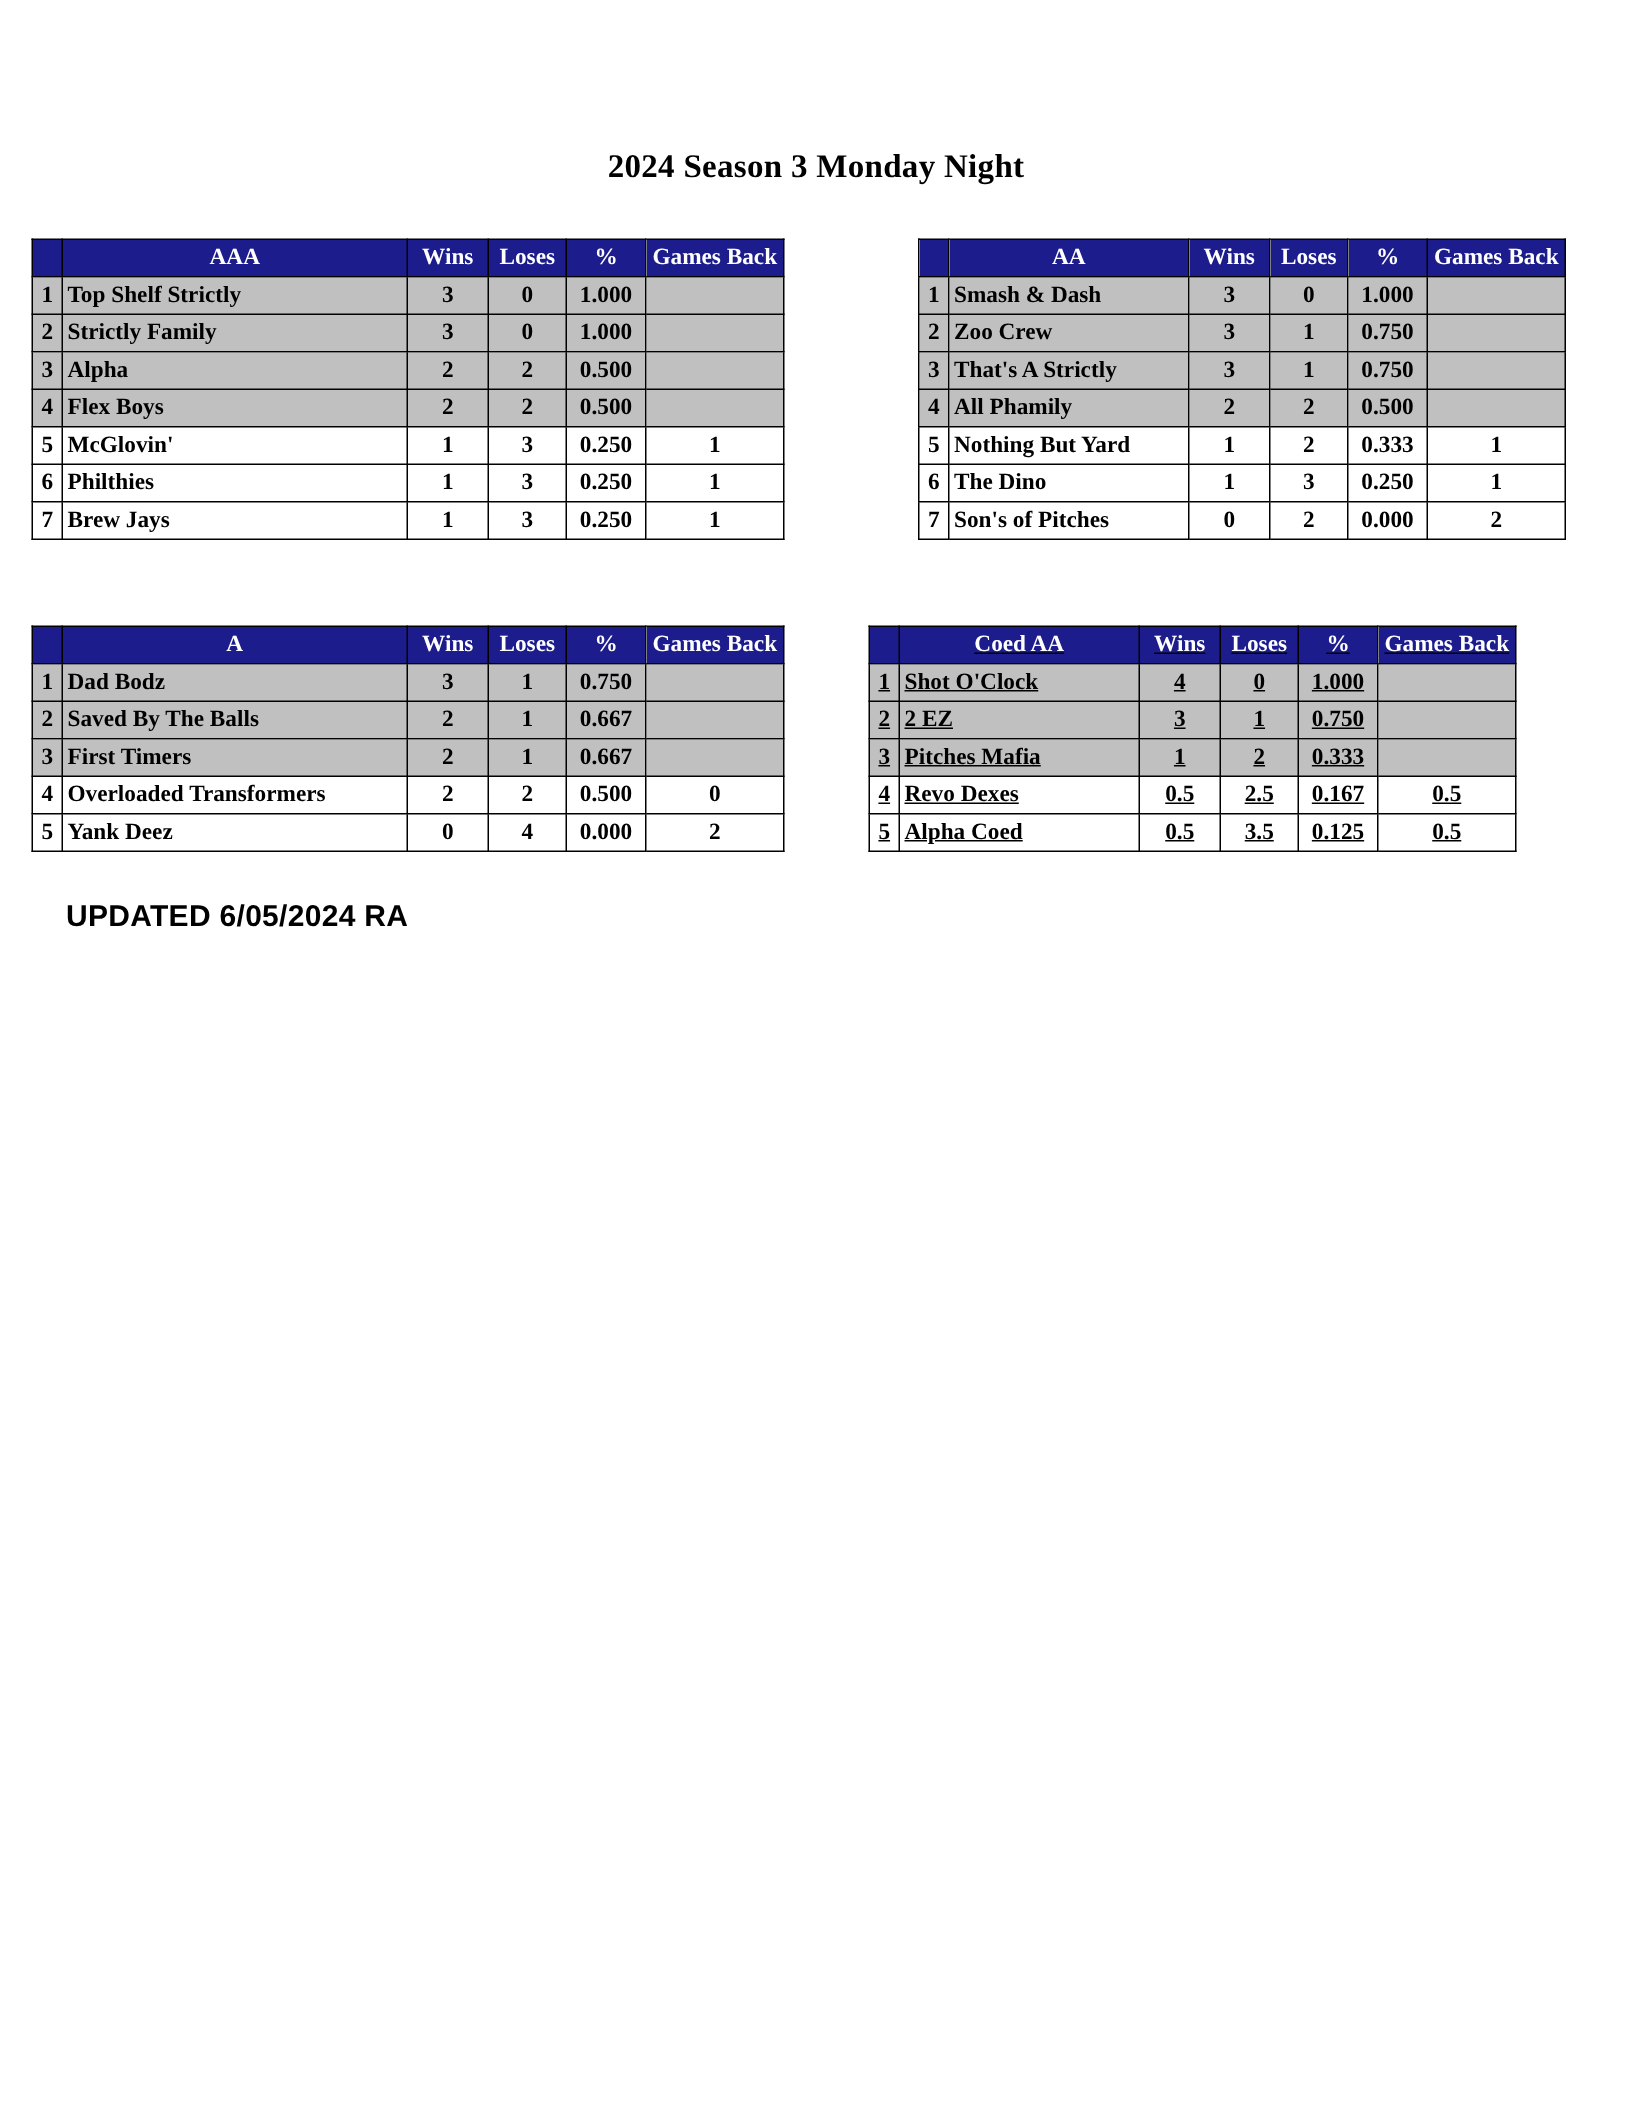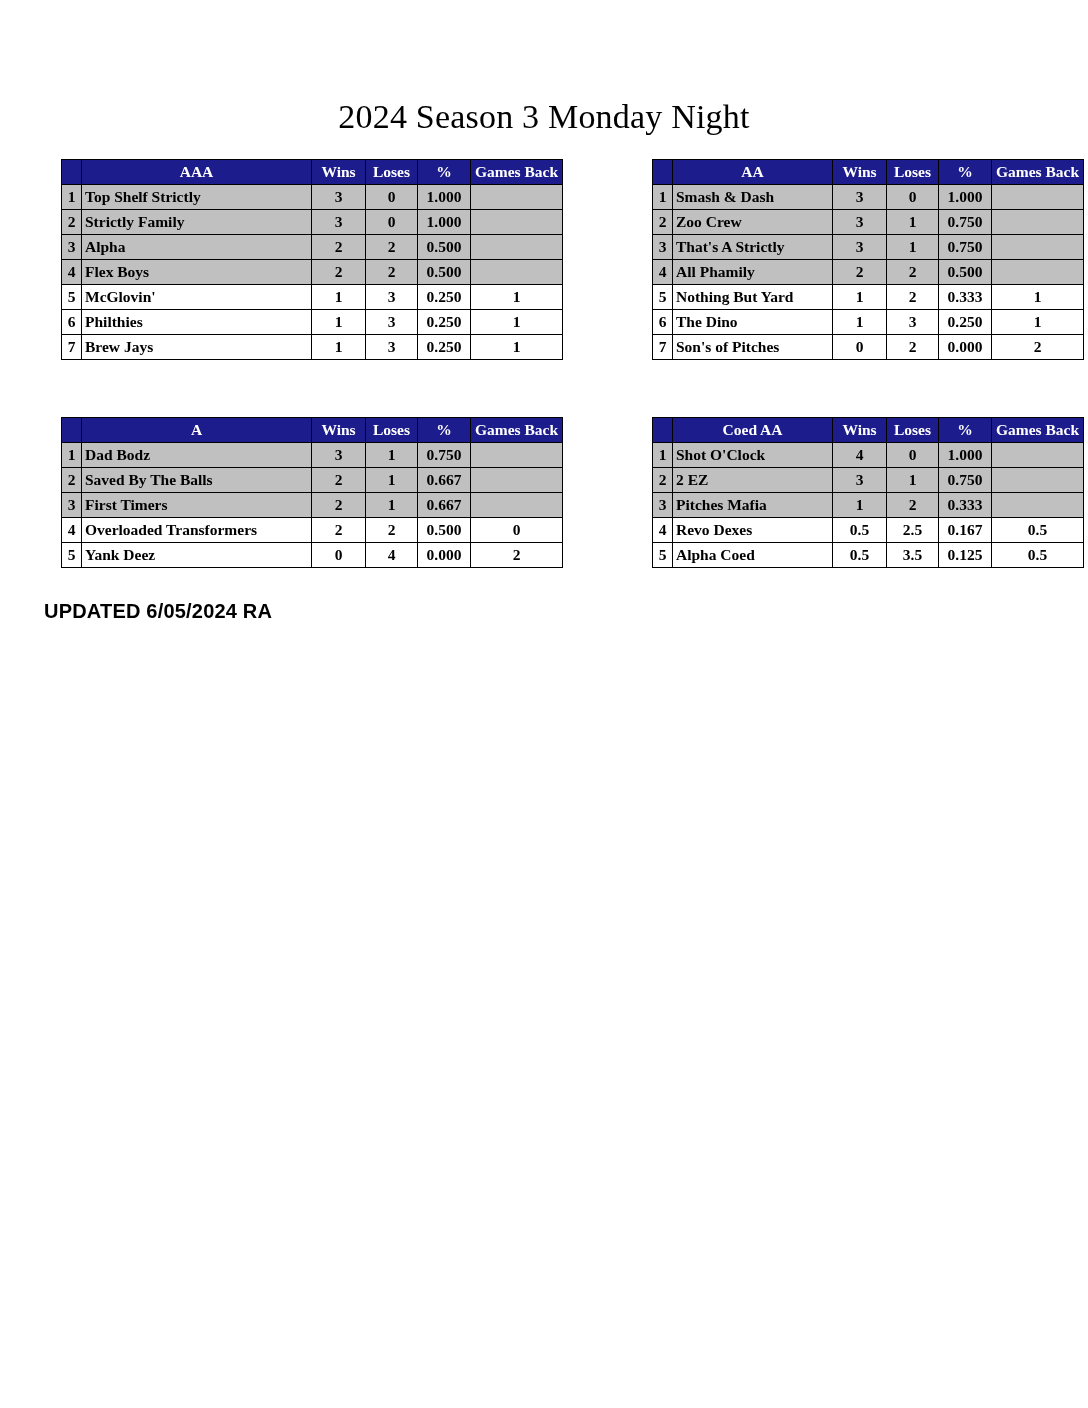--- a/index.html
+++ b/index.html
@@ -15,31 +15,30 @@
     position: relative;
     overflow: hidden;
   }
   .page-title {
     position: absolute;
     top: 98px;
     left: 0;
     width: 1088px;
     text-align: center;
     font-family: "Liberation Serif", serif;
-    font-weight: normal;
-    font-size: 34px;
+    font-weight: bold;
+    font-size: 22px;
     letter-spacing: 0.2px;
   }
   .standings-table {
     position: absolute;
     border-collapse: collapse;
     table-layout: fixed;
     font-family: "Liberation Serif", serif;
     font-size: 15.5px;
-    margin-left: 40px;
   }
   .standings-table td, .standings-table th {
     border: 1px solid #000000;
     padding: 0 3px;
     height: 25px;
     box-sizing: border-box;
     white-space: nowrap;
     overflow: hidden;
   }
   .standings-table thead th {
@@ -55,21 +54,21 @@
   .col-rank   { width: 20px;  text-align: center; font-weight: bold; }
   .col-team   { text-align: left; font-weight: bold; padding-left: 4px; }
   .col-num    { text-align: center; font-weight: bold; }
   .shaded td  { background: #c0c0c0; }
   .plain td   { background: #ffffff; }
 
   
   #table-aaa   { top: 159px; left: 21px;  width: 501px; }
   #table-aa    { top: 159px; left: 612px; width: 432px; padding-left: 12px; }
   #table-a     { top: 417px; left: 21px;  width: 501px; }
-  #table-coed  { top: 417px; left: 612px; width: 432px; }
+  #table-coed  { top: 417px; left: 579px; width: 432px; text-decoration: underline; }
 
   #table-aaa .col-team  { width: 230px; }
   #table-aaa .col-w     { width: 54px; }
   #table-aaa .col-l     { width: 52px; }
   #table-aaa .col-pct   { width: 53px; }
   #table-aaa .col-gb    { width: 92px; }
 
   #table-a .col-team  { width: 230px; }
   #table-a .col-w     { width: 54px; }
   #table-a .col-l     { width: 52px; }

